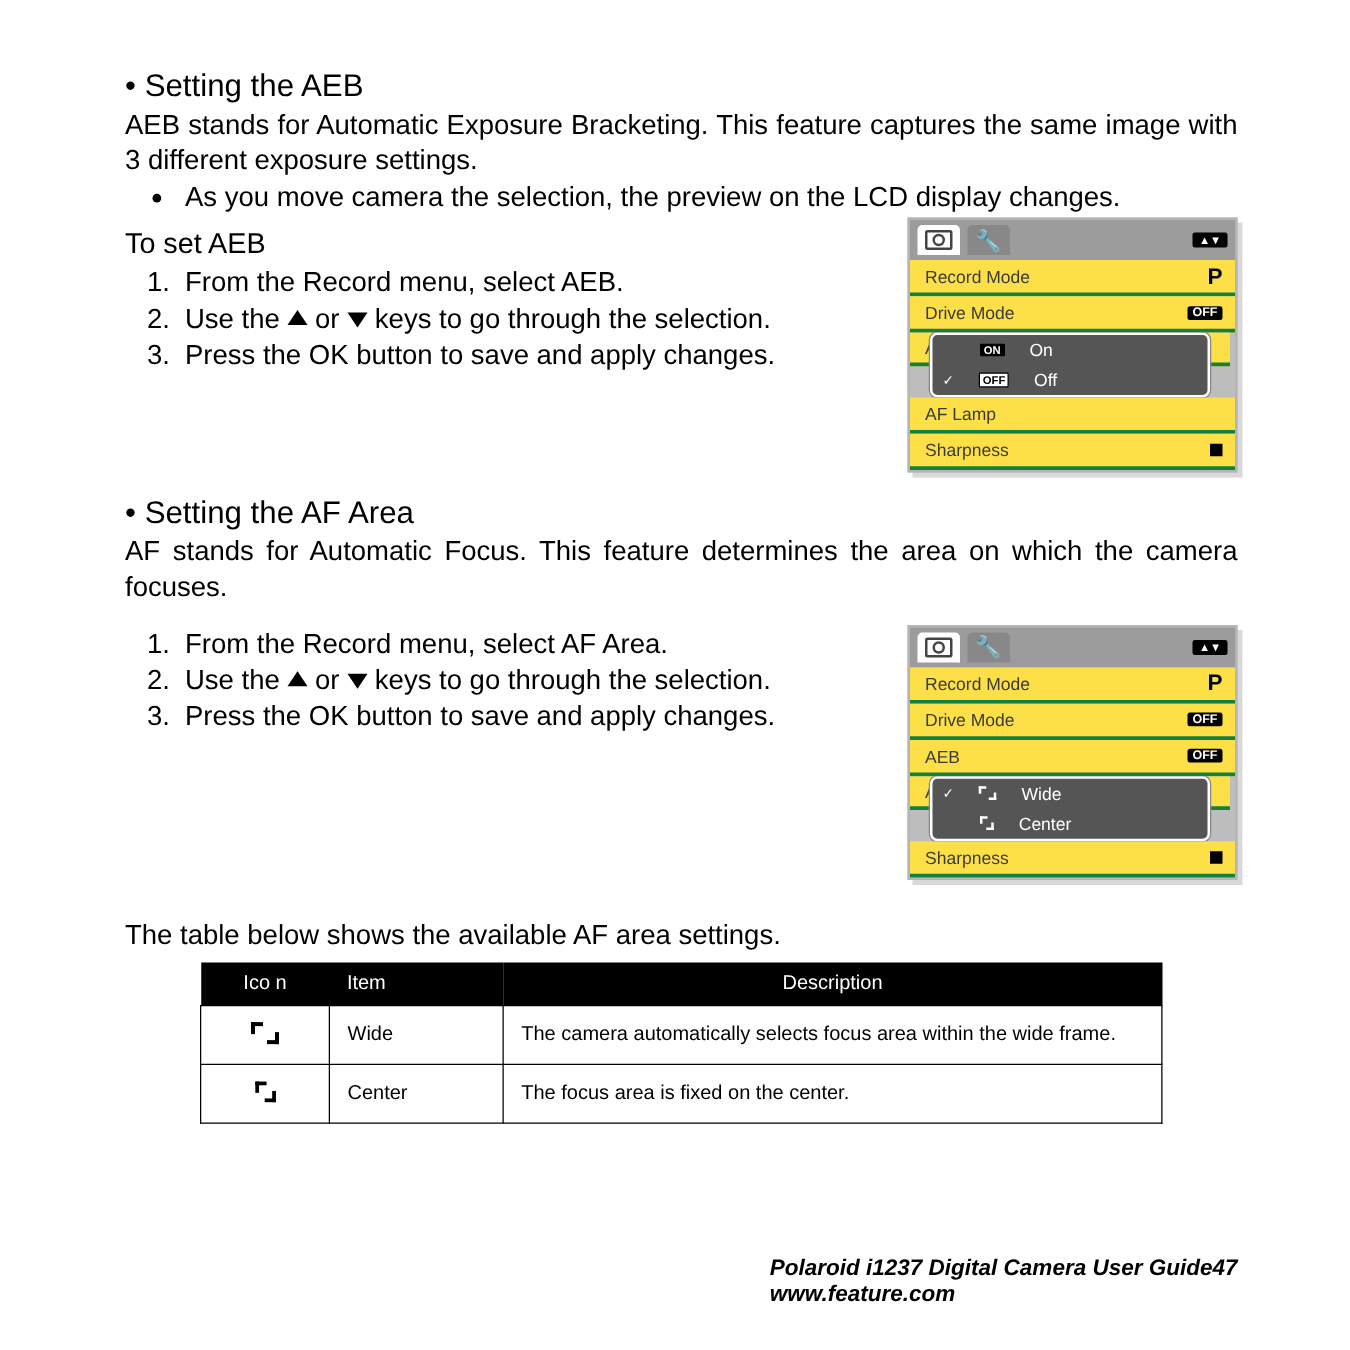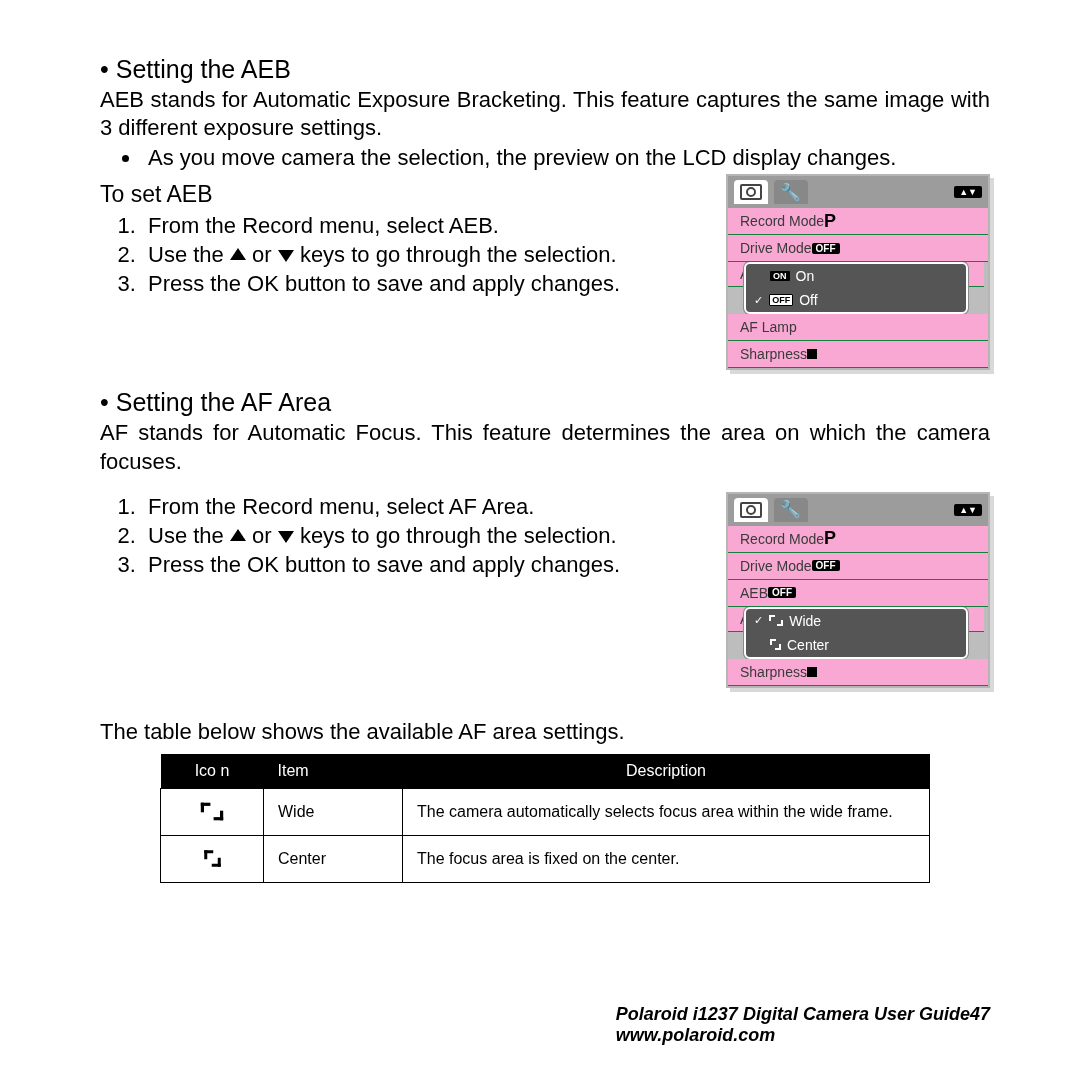--- a/index.html
+++ b/index.html
@@ -14,25 +14,25 @@
   .twocol{display:flex;gap:30px;margin-top:2px}
   .left{flex:1 1 auto}
   ol{margin:0 0 6px 0;padding-left:42px}
   ol li{padding-left:6px;margin:1px 0;text-align:justify}
   .screen{width:260px;border:2px solid #b5b5b5;background:#bdbdbd;font-size:14px;color:#3a3a3a;box-shadow:4px 4px 0 rgba(0,0,0,.15)}
   .scr-top{height:32px;background:#9c9c9c;display:flex;align-items:center;padding:0 6px;gap:6px}
   .tab{width:34px;height:24px;border-radius:4px 4px 0 0;display:flex;align-items:center;justify-content:center}
   .tab.act{background:#fff}
   .tab.in{background:#888}
   .av{margin-left:auto;background:#000;color:#fff;font-size:9px;padding:1px 5px;border-radius:2px}
-  .row{display:flex;justify-content:flex-start;align-items:center;padding:3px 10px 3px 12px;background:#f9a8d4;border-bottom:1px solid #15803d;height:20px}
+  .row{display:flex;justify-content:space-between;align-items:center;padding:3px 10px 3px 12px;background:#fde047;border-bottom:3px solid #15803d;height:20px}
   .pill{background:#000;color:#fff;font-size:10px;font-weight:bold;padding:0 4px;border-radius:2px}
   .bigP{font-size:18px;font-weight:bold;color:#000}
   .popup{margin:0 8px;background:#555;color:#fff;border:2px solid #fff;border-radius:6px;overflow:hidden;box-shadow:0 0 0 1px #888}
-  .prow{display:flex;align-items:center;gap:6px;padding:4px 8px}
+  .prow{display:flex;align-items:center;gap:20px;padding:4px 8px}
   .chk{color:#fff;font-size:11px}
   .s-on{background:#000;color:#fff;font-size:9px;font-weight:bold;padding:0 3px;border-radius:1px}
   .s-off{background:#fff;color:#000;font-size:9px;font-weight:bold;padding:0 2px;border-radius:1px;border:1px solid #000}
   .cornericon{display:inline-block;width:14px;height:11px;position:relative}
   .cornericon::before,.cornericon::after{content:"";position:absolute;width:4px;height:4px;border:2px solid currentColor}
   .cornericon.w::before{top:0;left:0;border-right:none;border-bottom:none}
   .cornericon.w::after{bottom:0;right:0;border-left:none;border-top:none}
   .cornericon.c{width:11px;height:11px}
   .cornericon.c::before{top:0;left:0;border-right:none;border-bottom:none}
   .cornericon.c::after{bottom:0;right:0;border-left:none;border-top:none}
@@ -210,18 +210,18 @@
       <td><span class="cornericon c" style="color:#000;transform:scale(1.5)"></span></td>
       <td>Center</td>
       <td>The focus area is fixed on the center.</td>
     </tr>
   </tbody>
     </table>
 
   <div class="foot">
     <div class="l">
       <div>Polaroid i1237 Digital Camera User Guide</div>
-      <div>www.polaroid.com</div>
+      <div>www.feature.com</div>
     </div>
     <div class="r">47</div>
   </div>
 
 </div>
 
 </body></html>

